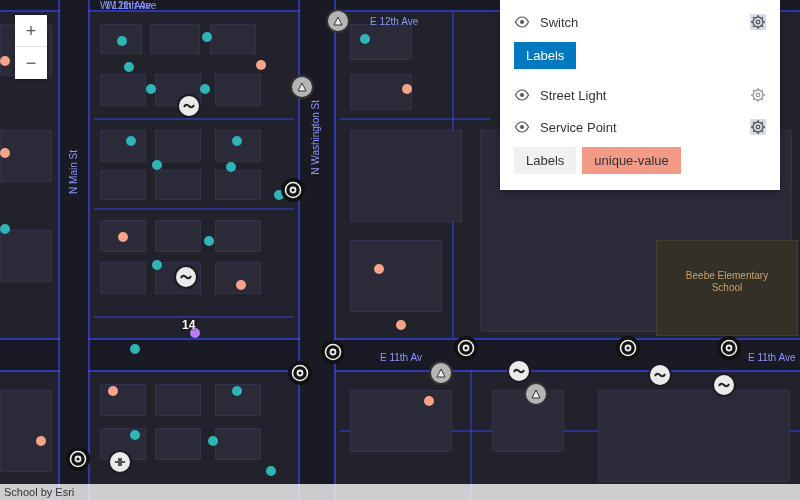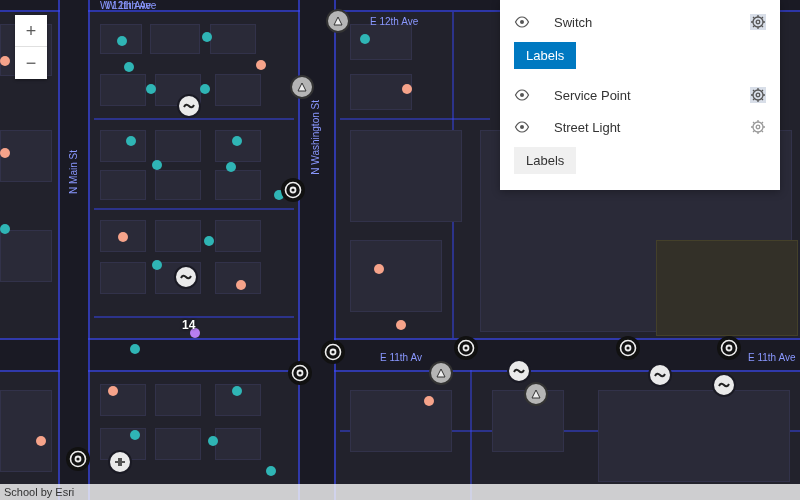--- a/index.html
+++ b/index.html
@@ -17,21 +17,21 @@
   .violet{background:#b77ef0}
   .sym{position:absolute;width:20px;height:20px;border-radius:50%;display:flex;align-items:center;justify-content:center}
   .sym.big{width:24px;height:24px}
   .sym svg{display:block}
   .halo{position:absolute;width:22px;height:22px;border:2px solid #0a0a12;border-radius:50%;box-sizing:border-box}
   .callout{position:absolute;color:#fff;font-size:12px;font-weight:600;text-shadow:0 0 3px #000}
   .zoom{position:absolute;top:15px;left:15px;width:32px;background:#fff;box-shadow:0 1px 3px rgba(0,0,0,.4)}
   .zoom button{display:block;width:32px;height:32px;border:0;background:#fff;color:#5a5a5a;font-size:18px;cursor:pointer;padding:0;line-height:32px}
   .zoom button:first-child{border-bottom:1px solid #e0e0e0}
   .panel{position:absolute;top:0;right:20px;width:280px;background:#fff;box-shadow:0 2px 8px rgba(0,0,0,.3);font-size:13px;color:#333;padding:6px 0}
-  .layer-row{display:flex;align-items:center;padding:8px 14px;gap:24px}
+  .layer-row{display:flex;align-items:center;padding:8px 14px;gap:10px}
   .layer-row .name{flex:1}
   .eye{width:16px;height:16px;flex-shrink:0}
   .gear{width:16px;height:16px;flex-shrink:0}
   .gear.active{background:#d8dee8}
   .chips{display:flex;gap:6px;padding:4px 14px 10px}
   .chip{padding:6px 12px;font-size:13px;border:0;cursor:pointer}
   .chip.primary{background:#0079c1;color:#fff}
   .chip.info{background:#2f8aa3;color:#fff}
   .chip.plain{background:#f0f0f0;color:#333}
   .chip.warn{background:#f29a86;color:#333}
@@ -100,20 +100,21 @@
   <div class="block" style="left:0px;top:230px;width:50px;height:50px"></div>
   <div class="block" style="left:0px;top:390px;width:50px;height:80px"></div>
 
   <div class="road-label" style="left:100px;top:0">W 12th Ave</div>
   <div class="road-label" style="left:370px;top:16px">E 12th Ave</div>
   <div class="road-label" style="left:106px;top:318">W 11th Ave</div>
   <div class="road-label" style="left:380px;top:352px">E 11th Av</div>
   <div class="road-label" style="left:748px;top:352px">E 11th Ave</div>
   <div class="road-label vert" style="left:68px;top:150px">N Main St</div>
   <div class="road-label vert" style="left:310px;top:100px">N Washington St</div>
+  <div class="poi-label" style="left:672px;top:270px;width:110px">Beebe Elementary School</div>
 
   <div class="dot teal" style="left:117px;top:36px"></div>
   <div class="dot teal" style="left:202px;top:32px"></div>
   <div class="dot teal" style="left:124px;top:62px"></div>
   <div class="dot teal" style="left:146px;top:84px"></div>
   <div class="dot teal" style="left:200px;top:84px"></div>
   <div class="dot teal" style="left:232px;top:136px"></div>
   <div class="dot teal" style="left:126px;top:136px"></div>
   <div class="dot teal" style="left:152px;top:160px"></div>
   <div class="dot teal" style="left:226px;top:162px"></div>
@@ -286,57 +287,58 @@
         </svg></span>
   </div>
   <div class="chips">
     <button class="chip primary">Labels</button>
   </div>
   <div class="layer-row">
     <span class="eye"><svg width="16" height="16" viewBox="0 0 16 16">
           <path d="M8 3C4 3 1.5 8 1.5 8S4 13 8 13s6.5-5 6.5-5S12 3 8 3z" fill="none" stroke="#555" stroke-width="1.2"></path>
           <circle cx="8" cy="8" r="2" fill="#555"></circle>
         </svg></span>
+    <span class="name">Street Light</span>
+    <span class="gear"><svg width="16" height="16" viewBox="0 0 16 16">
+          <circle cx="8" cy="8" r="5" fill="none" stroke="#999" stroke-width="1.3"></circle>
+          <circle cx="8" cy="8" r="1.8" fill="none" stroke="#999" stroke-width="1.3"></circle>
+          <g stroke="#999" stroke-width="1.3">
+            <line x1="8" y1="1" x2="8" y2="3"></line>
+            <line x1="8" y1="13" x2="8" y2="15"></line>
+            <line x1="1" y1="8" x2="3" y2="8"></line>
+            <line x1="13" y1="8" x2="15" y2="8"></line>
+            <line x1="3" y1="3" x2="4.4" y2="4.4"></line>
+            <line x1="11.6" y1="11.6" x2="13" y2="13"></line>
+            <line x1="3" y1="13" x2="4.4" y2="11.6"></line>
+            <line x1="11.6" y1="4.4" x2="13" y2="3"></line>
+          </g>
+        </svg></span>
+  </div>
+  <div class="layer-row">
+    <span class="eye"><svg width="16" height="16" viewBox="0 0 16 16">
+          <path d="M8 3C4 3 1.5 8 1.5 8S4 13 8 13s6.5-5 6.5-5S12 3 8 3z" fill="none" stroke="#555" stroke-width="1.2"></path>
+          <circle cx="8" cy="8" r="2" fill="#555"></circle>
+        </svg></span>
     <span class="name">Service Point</span>
     <span class="gear active"><svg width="16" height="16" viewBox="0 0 16 16">
           <circle cx="8" cy="8" r="5" fill="none" stroke="#555" stroke-width="1.3"></circle>
           <circle cx="8" cy="8" r="1.8" fill="none" stroke="#555" stroke-width="1.3"></circle>
           <g stroke="#555" stroke-width="1.3">
             <line x1="8" y1="1" x2="8" y2="3"></line>
             <line x1="8" y1="13" x2="8" y2="15"></line>
             <line x1="1" y1="8" x2="3" y2="8"></line>
             <line x1="13" y1="8" x2="15" y2="8"></line>
             <line x1="3" y1="3" x2="4.4" y2="4.4"></line>
             <line x1="11.6" y1="11.6" x2="13" y2="13"></line>
             <line x1="3" y1="13" x2="4.4" y2="11.6"></line>
             <line x1="11.6" y1="4.4" x2="13" y2="3"></line>
           </g>
         </svg></span>
   </div>
-  <div class="layer-row">
-    <span class="eye"><svg width="16" height="16" viewBox="0 0 16 16">
-          <path d="M8 3C4 3 1.5 8 1.5 8S4 13 8 13s6.5-5 6.5-5S12 3 8 3z" fill="none" stroke="#555" stroke-width="1.2"></path>
-          <circle cx="8" cy="8" r="2" fill="#555"></circle>
-        </svg></span>
-    <span class="name">Street Light</span>
-    <span class="gear"><svg width="16" height="16" viewBox="0 0 16 16">
-          <circle cx="8" cy="8" r="5" fill="none" stroke="#999" stroke-width="1.3"></circle>
-          <circle cx="8" cy="8" r="1.8" fill="none" stroke="#999" stroke-width="1.3"></circle>
-          <g stroke="#999" stroke-width="1.3">
-            <line x1="8" y1="1" x2="8" y2="3"></line>
-            <line x1="8" y1="13" x2="8" y2="15"></line>
-            <line x1="1" y1="8" x2="3" y2="8"></line>
-            <line x1="13" y1="8" x2="15" y2="8"></line>
-            <line x1="3" y1="3" x2="4.4" y2="4.4"></line>
-            <line x1="11.6" y1="11.6" x2="13" y2="13"></line>
-            <line x1="3" y1="13" x2="4.4" y2="11.6"></line>
-            <line x1="11.6" y1="4.4" x2="13" y2="3"></line>
-          </g>
-        </svg></span>
-  </div>
   <div class="chips">
     <button class="chip plain">Labels</button>
+    <button class="chip warn">unique-value</button>
   </div>
 </div>
 
 <div class="attribution">
   <span>School by Esri</span>
 </div>
 
 </body></html>

